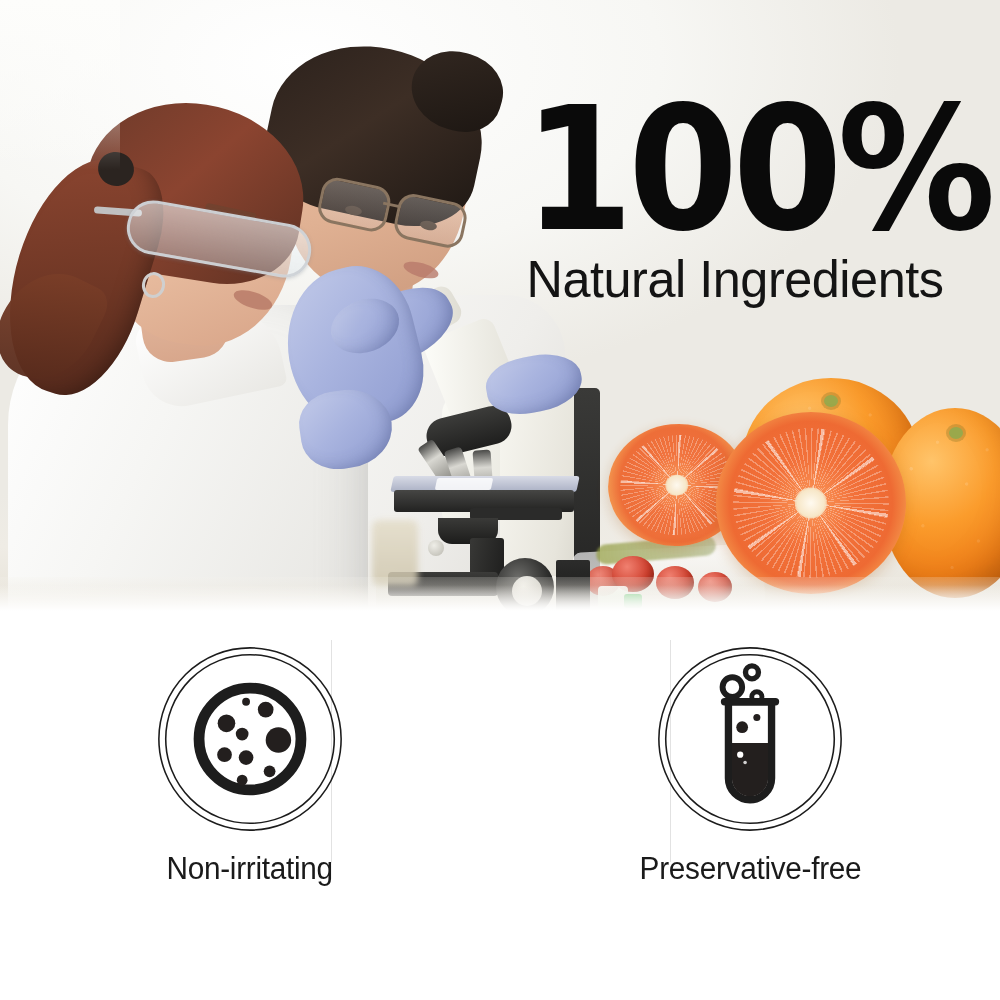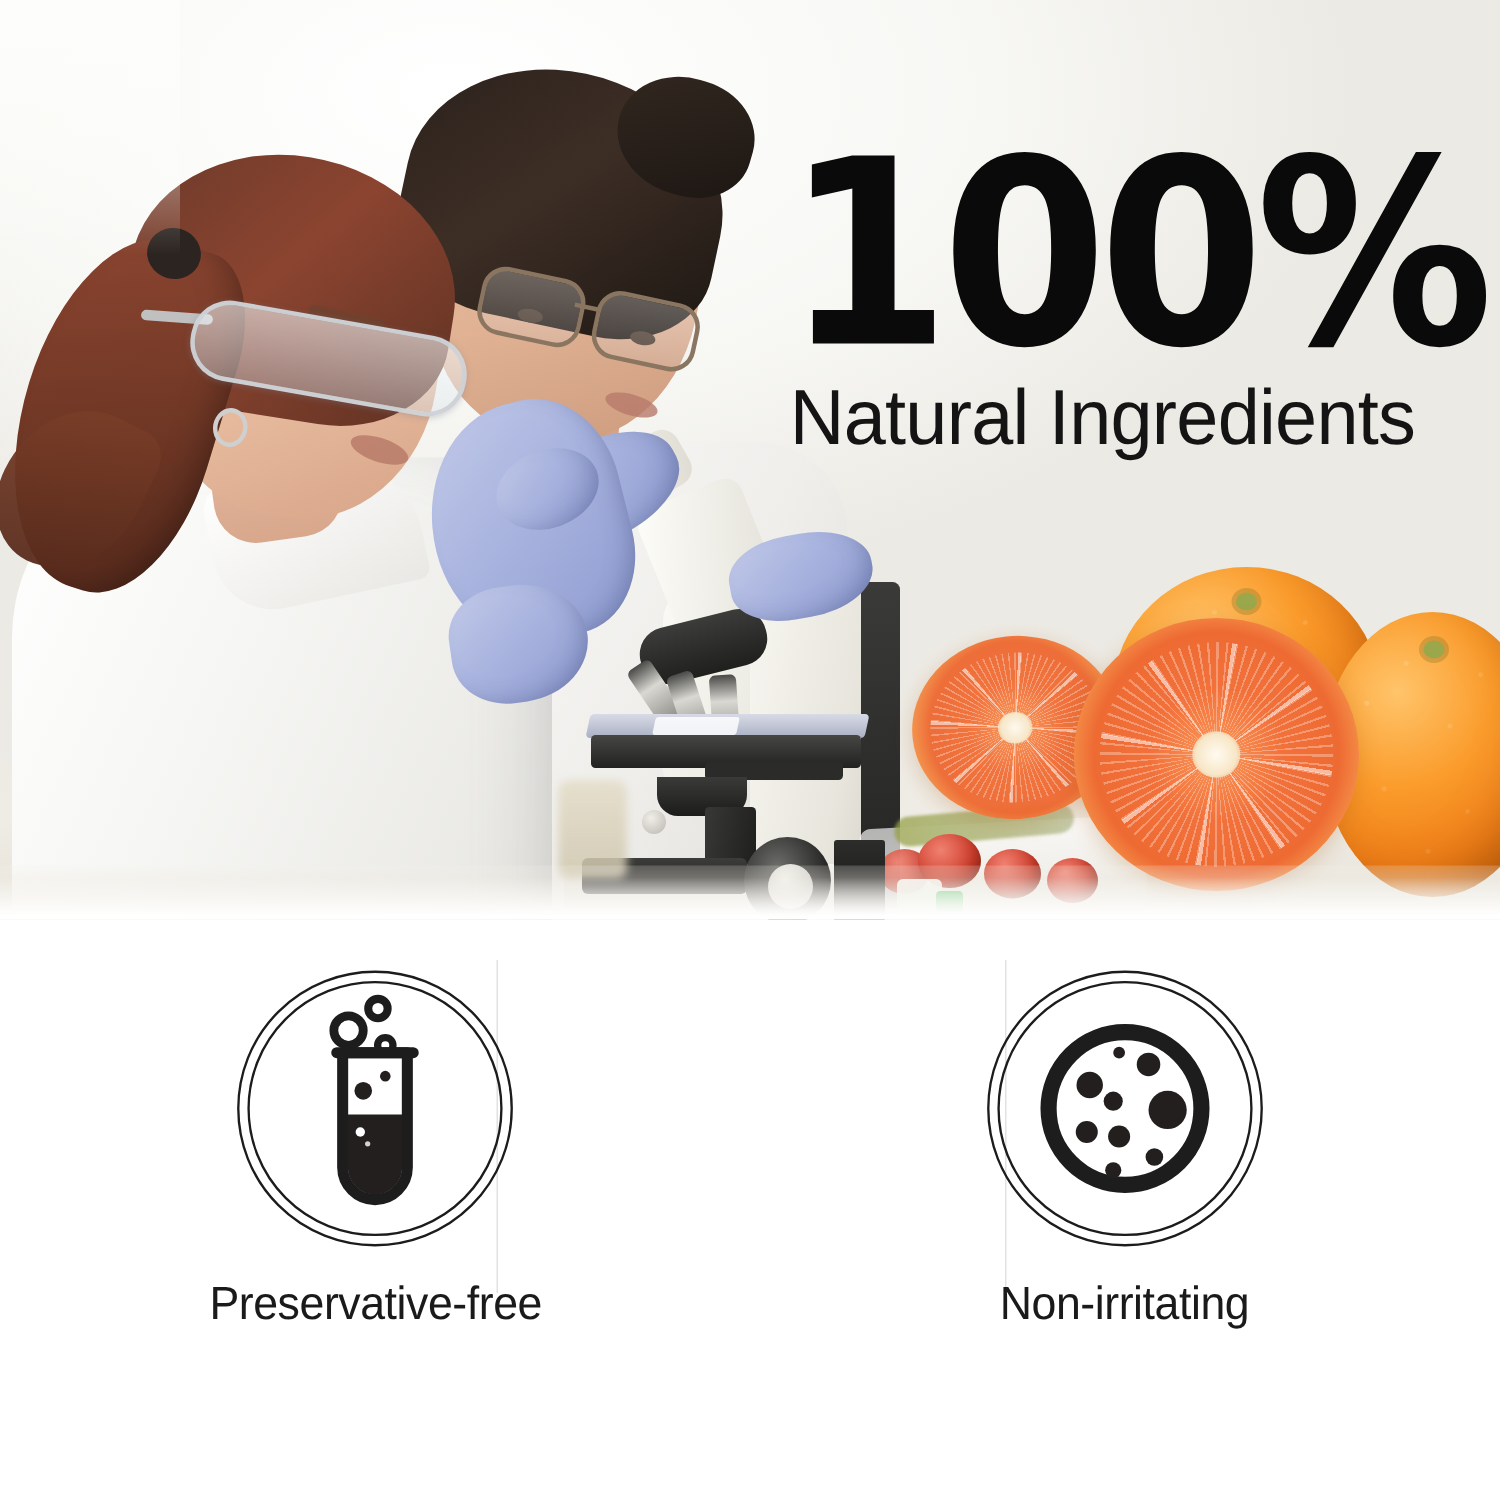--- a/index.html
+++ b/index.html
@@ -537,55 +537,55 @@
   <div class="features">
 
     <div class="divider d1"></div>
     <div class="divider d2"></div>
 
     <div class="feature">
       <div class="icon-wrap">
         <svg viewBox="0 0 200 200" xmlns="http://www.w3.org/2000/svg">
           <circle cx="100" cy="100" r="93" fill="none" stroke="#1c1c1c" stroke-width="1.6"></circle>
           <circle cx="100" cy="100" r="86" fill="none" stroke="#1c1c1c" stroke-width="1.6"></circle>
-
-          <path d="M78 62 h44 v78 a22 22 0 0 1 -44 0 z" fill="#ffffff" stroke="#1d1d1d" stroke-width="7.5" stroke-linejoin="round"></path>
-
-          <path d="M81.5 104 h37 v36 a18.5 18.5 0 0 1 -37 0 z" fill="#231f1e"></path>
-
-          <path d="M74 62 h52" stroke="#1d1d1d" stroke-width="7.5" stroke-linecap="round"></path>
-
-          <circle cx="92" cy="88" r="6" fill="#231f1e"></circle>
-          <circle cx="107" cy="78" r="3.6" fill="#231f1e"></circle>
-          <circle cx="90" cy="116" r="3.2" fill="#ffffff"></circle>
-          <circle cx="95" cy="124" r="1.8" fill="#ffffff" opacity=".8"></circle>
-
-          <circle cx="82" cy="47" r="10" fill="none" stroke="#1d1d1d" stroke-width="6"></circle>
-          <circle cx="102" cy="32" r="6.6" fill="none" stroke="#1d1d1d" stroke-width="5.5"></circle>
-          <circle cx="107" cy="57" r="5.2" fill="none" stroke="#1d1d1d" stroke-width="5"></circle>
-        </svg>
-      </div>
-      <div class="feature-label">Preservative-free</div>
-    </div>
-
-    <div class="feature">
-      <div class="icon-wrap">
-        <svg viewBox="0 0 200 200" xmlns="http://www.w3.org/2000/svg">
-          <circle cx="100" cy="100" r="93" fill="none" stroke="#1c1c1c" stroke-width="1.6"></circle>
-          <circle cx="100" cy="100" r="86" fill="none" stroke="#1c1c1c" stroke-width="1.6"></circle>
           <circle cx="100" cy="100" r="52" fill="#ffffff" stroke="#1d1d1d" stroke-width="11"></circle>
           <circle cx="76" cy="84" r="9" fill="#231f1e"></circle>
           <circle cx="116" cy="70" r="8" fill="#231f1e"></circle>
           <circle cx="96" cy="62" r="4" fill="#231f1e"></circle>
           <circle cx="92" cy="95" r="6.5" fill="#231f1e"></circle>
           <circle cx="129" cy="101" r="13" fill="#231f1e"></circle>
           <circle cx="74" cy="116" r="7.5" fill="#231f1e"></circle>
           <circle cx="96" cy="119" r="7.5" fill="#231f1e"></circle>
           <circle cx="120" cy="133" r="6" fill="#231f1e"></circle>
           <circle cx="92" cy="142" r="5.5" fill="#231f1e"></circle>
         </svg>
       </div>
       <div class="feature-label">Non-irritating</div>
     </div>
 
+    <div class="feature">
+      <div class="icon-wrap">
+        <svg viewBox="0 0 200 200" xmlns="http://www.w3.org/2000/svg">
+          <circle cx="100" cy="100" r="93" fill="none" stroke="#1c1c1c" stroke-width="1.6"></circle>
+          <circle cx="100" cy="100" r="86" fill="none" stroke="#1c1c1c" stroke-width="1.6"></circle>
+
+          <path d="M78 62 h44 v78 a22 22 0 0 1 -44 0 z" fill="#ffffff" stroke="#1d1d1d" stroke-width="7.5" stroke-linejoin="round"></path>
+
+          <path d="M81.5 104 h37 v36 a18.5 18.5 0 0 1 -37 0 z" fill="#231f1e"></path>
+
+          <path d="M74 62 h52" stroke="#1d1d1d" stroke-width="7.5" stroke-linecap="round"></path>
+
+          <circle cx="92" cy="88" r="6" fill="#231f1e"></circle>
+          <circle cx="107" cy="78" r="3.6" fill="#231f1e"></circle>
+          <circle cx="90" cy="116" r="3.2" fill="#ffffff"></circle>
+          <circle cx="95" cy="124" r="1.8" fill="#ffffff" opacity=".8"></circle>
+
+          <circle cx="82" cy="47" r="10" fill="none" stroke="#1d1d1d" stroke-width="6"></circle>
+          <circle cx="102" cy="32" r="6.6" fill="none" stroke="#1d1d1d" stroke-width="5.5"></circle>
+          <circle cx="107" cy="57" r="5.2" fill="none" stroke="#1d1d1d" stroke-width="5"></circle>
+        </svg>
+      </div>
+      <div class="feature-label">Preservative-free</div>
+    </div>
+
 
   </div>
 </div>
 
 </body></html>

